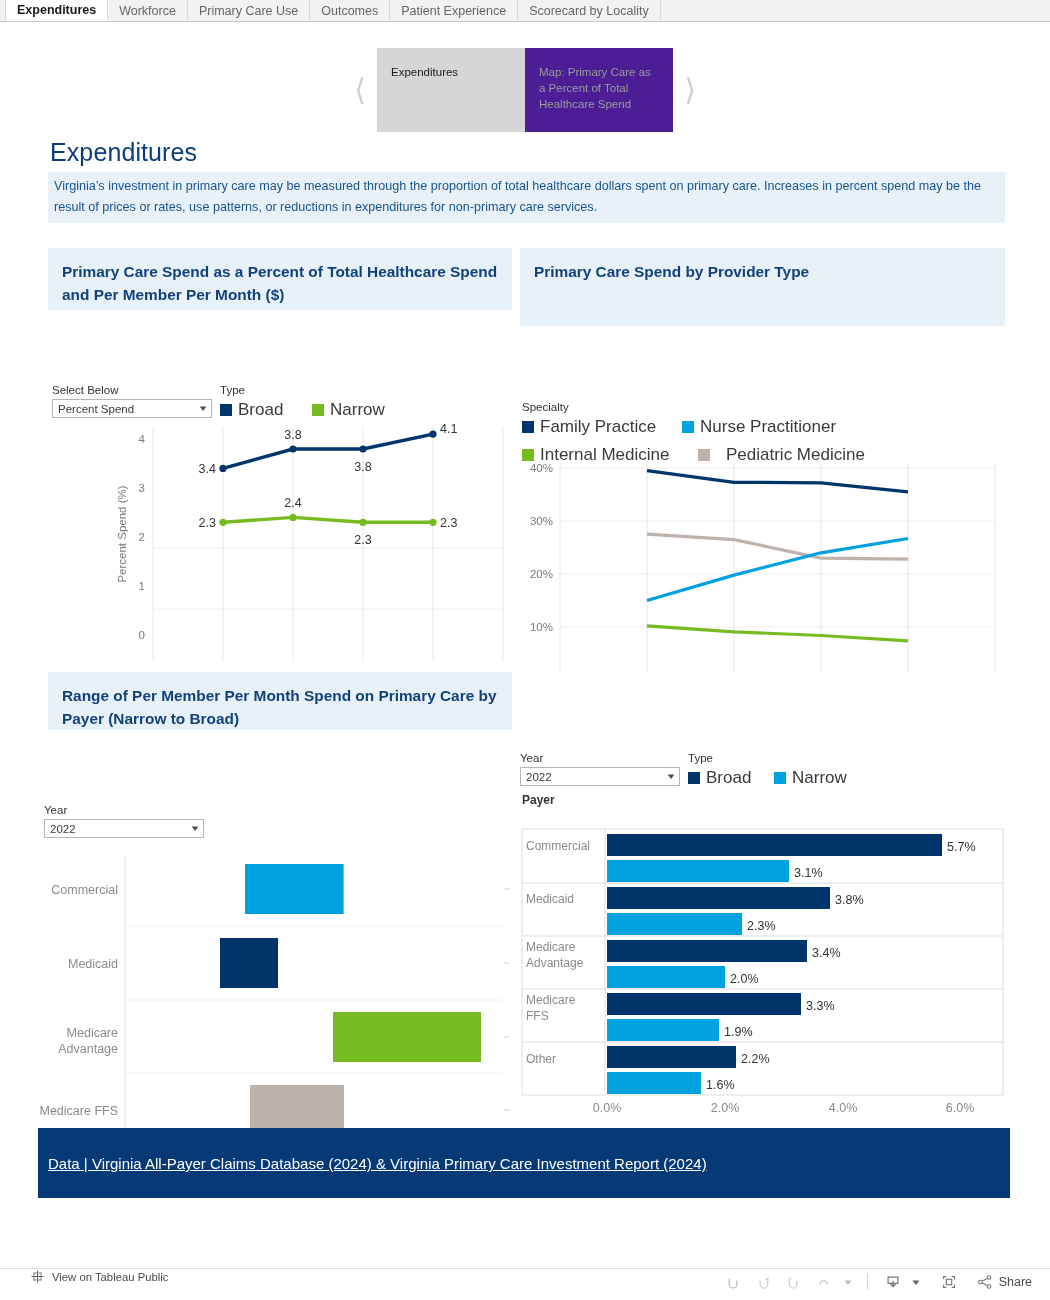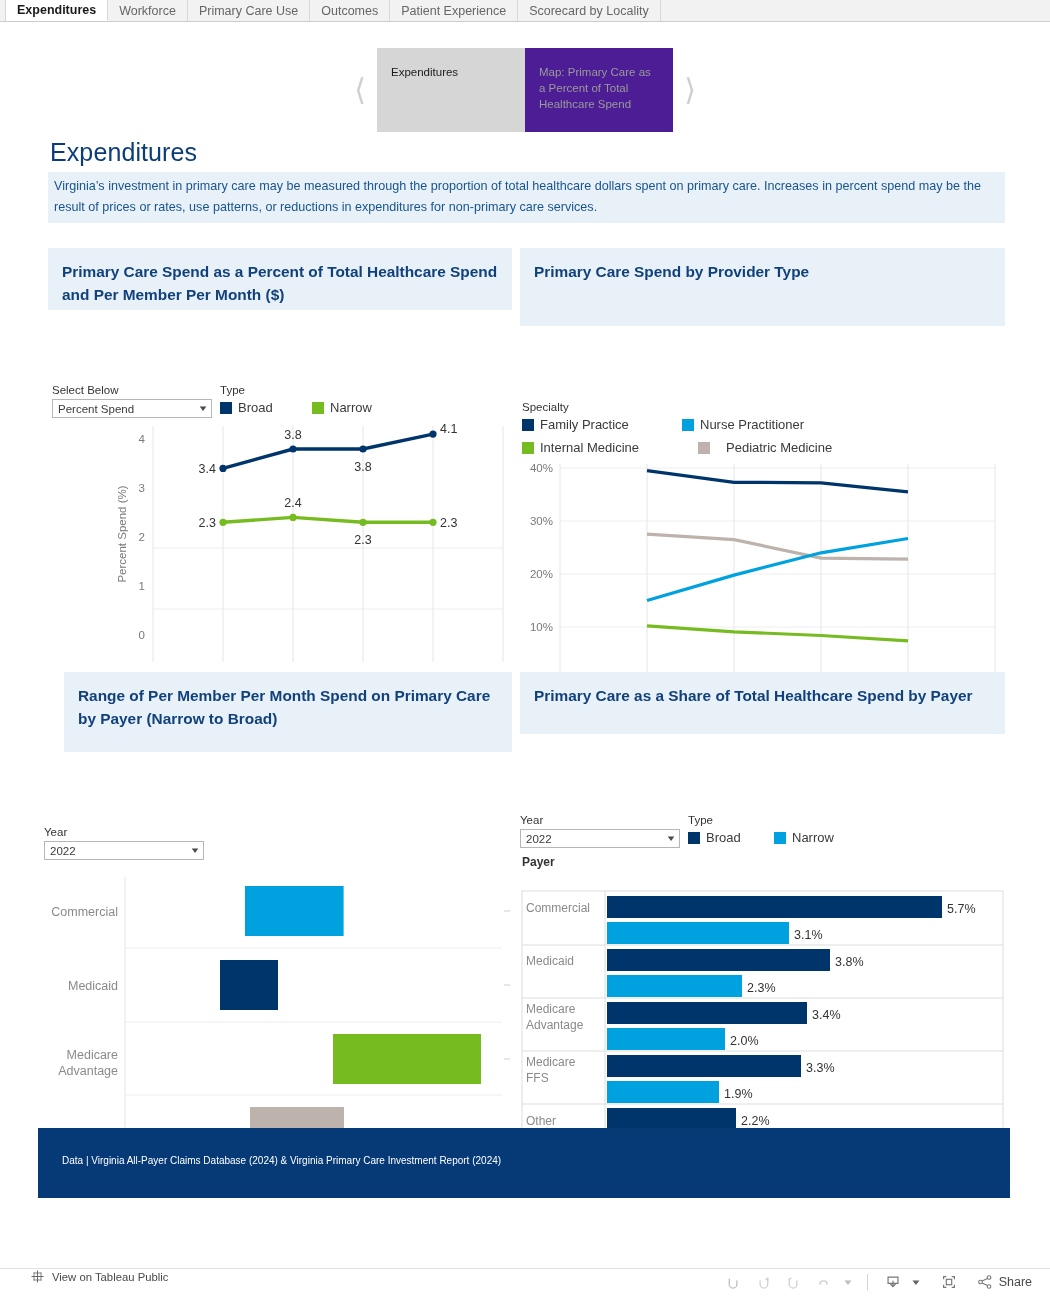--- a/index.html
+++ b/index.html
@@ -67,32 +67,32 @@
 
   .ctl-label { font-size:11.5px; color:#333; margin-bottom:3px; }
   .select {
     border:1px solid #b6b6b6; background:#fff; height:19px;
     display:flex; align-items:center; justify-content:space-between;
     padding:0 4px 0 5px; font-size:11.5px; color:#3a3a3a; cursor:pointer;
   }
   .caret { font-size:8px; color:#4b4b4b; transform:scaleX(1.4); }
 
   .legend { display:flex; flex-wrap:wrap; }
-  .legend-item { display:flex; align-items:center; font-size:13px; color:#3a3a3a; }
+  .legend-item { display:flex; align-items:center; font-size:17px; color:#3a3a3a; }
   .swatch { width:12px; height:12px; margin-right:6px; flex:0 0 auto; }
   svg text { font-family:"Liberation Sans", sans-serif; }
 
   
   .footer-band {
     position:absolute; left:38px; top:1128px; width:972px; height:70px;
     background:#063a77;
   }
   .footer-band .ftext {
-    position:absolute; left:24px; top:27px;
-    color:#ffffff; font-size:10px;
+    position:absolute; left:10px; top:27px;
+    color:#ffffff; font-size:15px;text-decoration:underline;
   }
 
   
   .toolbar {
     position:absolute; left:0; top:1268px; width:1050px; height:32px;
     border-top:1px solid #e0e0e0; background:#ffffff;
     display:flex; align-items:flex-start;
   }
   .tb-left { display:flex; align-items:center; margin-left:30px; }
   .tb-left .lbl { font-size:11.3px; color:#4a4a4a; margin-left:7px; }
@@ -294,21 +294,21 @@
         <text x="214" y="247">2020</text>
           <text x="301" y="247">2021</text>
         <text x="388" y="247">2022</text>
           <text x="475" y="247">2023</text>
       </g>
     </svg>
   </div>
 </div>
 
 <div class="panel" style="left:48px; top:672px; width:464px; height:450px;">
-  <div class="panel-head" style="height:80px;margin-left:16px;">Range of Per Member Per Month Spend on Primary Care by Payer (Narrow to Broad)</div>
+  <div class="panel-head" style="height:58px;">Range of Per Member Per Month Spend on Primary Care by Payer (Narrow to Broad)</div>
   <div class="panel-body" style="height:388px;">
     <div style="position:absolute; left:-4px; top:74px; width:160px;">
       <div class="ctl-label">Year</div>
       <div class="select">
         <span>2022</span>
         <span class="caret">▼</span>
       </div>
     </div>
 
     <svg width="480" height="325" viewBox="0 0 480 325" style="position:absolute; left:-18px; top:123px;">
@@ -348,21 +348,20 @@
           <text x="259" y="313">$15</text>
         <text x="314" y="313">$20</text>
           <text x="369" y="313">$25</text>
         <text x="424" y="313">$30</text>
       </g>
     </svg>
   </div>
 </div>
 
 <div class="panel" style="left:520px; top:672px; width:485px; height:450px;">
-  <div class="panel-head" style="height:62px;">Primary Care as a Share of Total Healthcare Spend by Payer</div>
   <div class="panel-body" style="height:388px;">
     <div style="position:absolute; left:0px; top:80px; width:160px;">
       <div class="ctl-label">Year</div>
       <div class="select">
         <span>2022</span>
         <span class="caret">▼</span>
       </div>
     </div>
     <div style="position:absolute; left:168px; top:80px;">
       <div class="ctl-label">Type</div>

